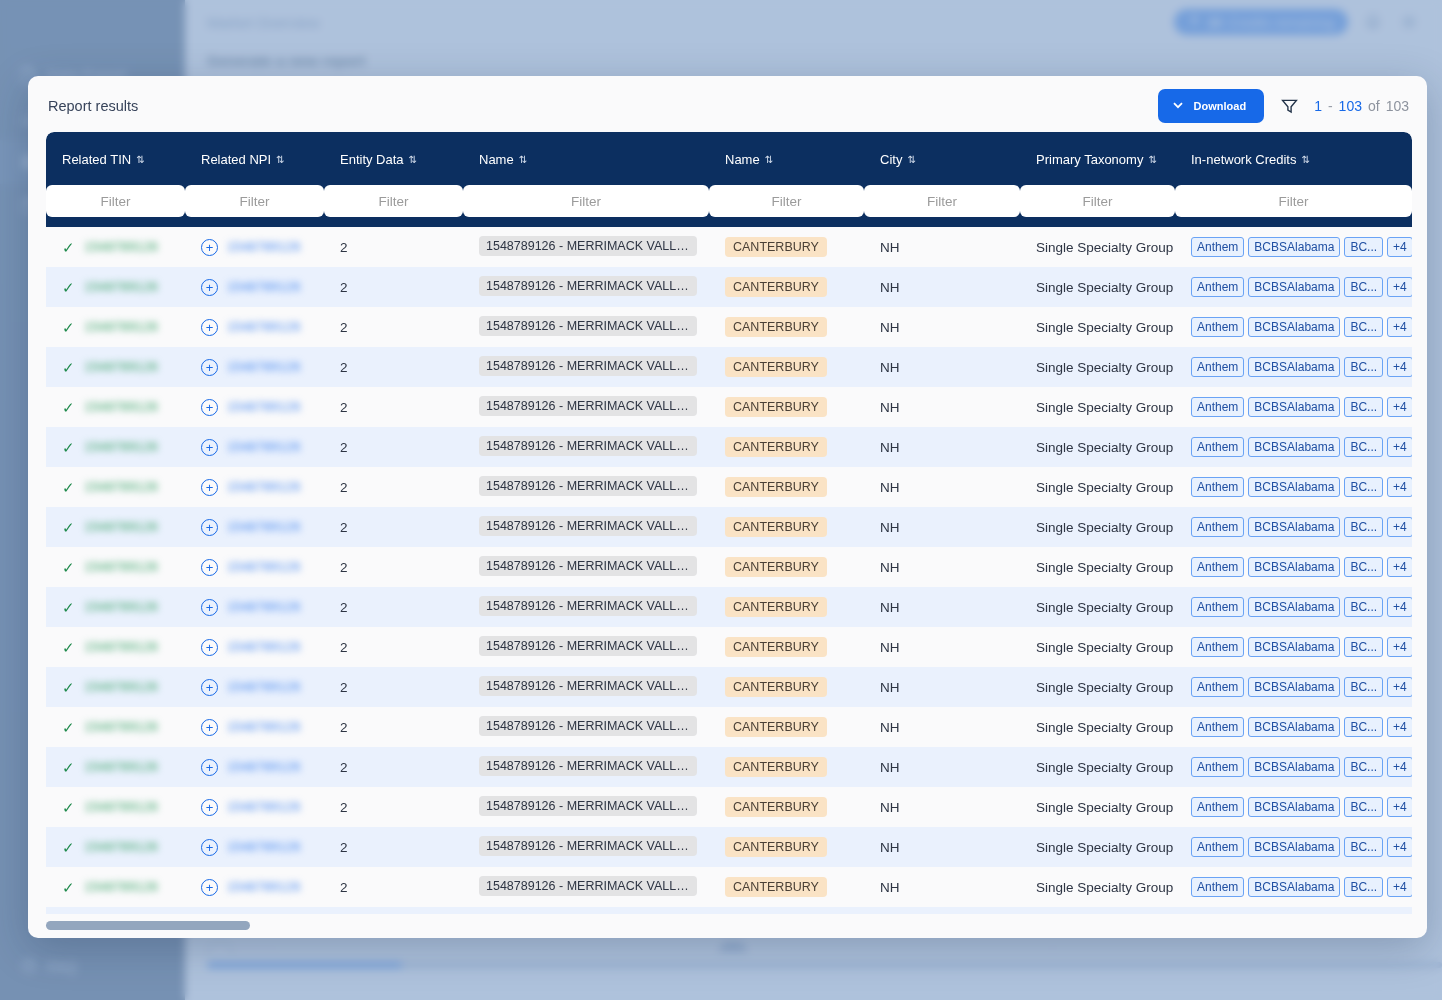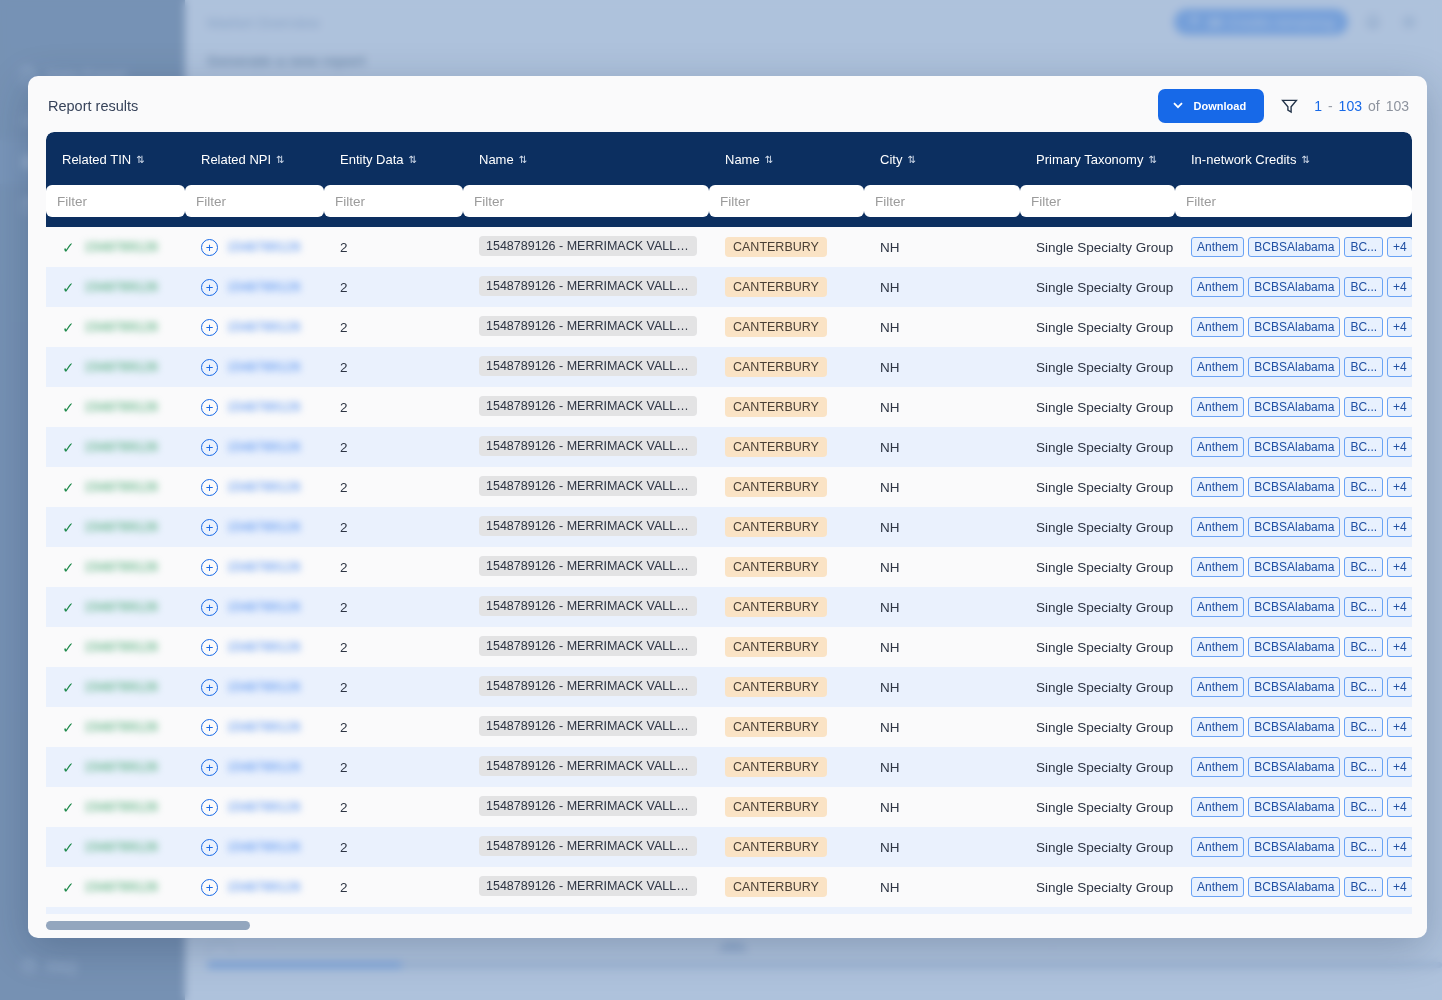--- a/index.html
+++ b/index.html
@@ -285,20 +285,21 @@
     width: 100%;
     height: 32px;
     border-radius: 6px;
     border: none;
     background: #ffffff;
     padding: 0 11px;
     font-size: 13.5px;
     color: #a16207;
     font-family: "Liberation Sans", sans-serif;
     outline: none;
+    text-align: center;
   }
   .filter-input::placeholder { color: #9b9b9b; }
 
   .tbl tbody tr { height: 40px; }
   .tbl tbody tr.even { background: #fafafb; }
   .tbl tbody tr.odd  { background: #eaf1fd; }
   .tbl tbody td {
     padding: 0 16px;
     color: #2d3443;
     vertical-align: middle;

